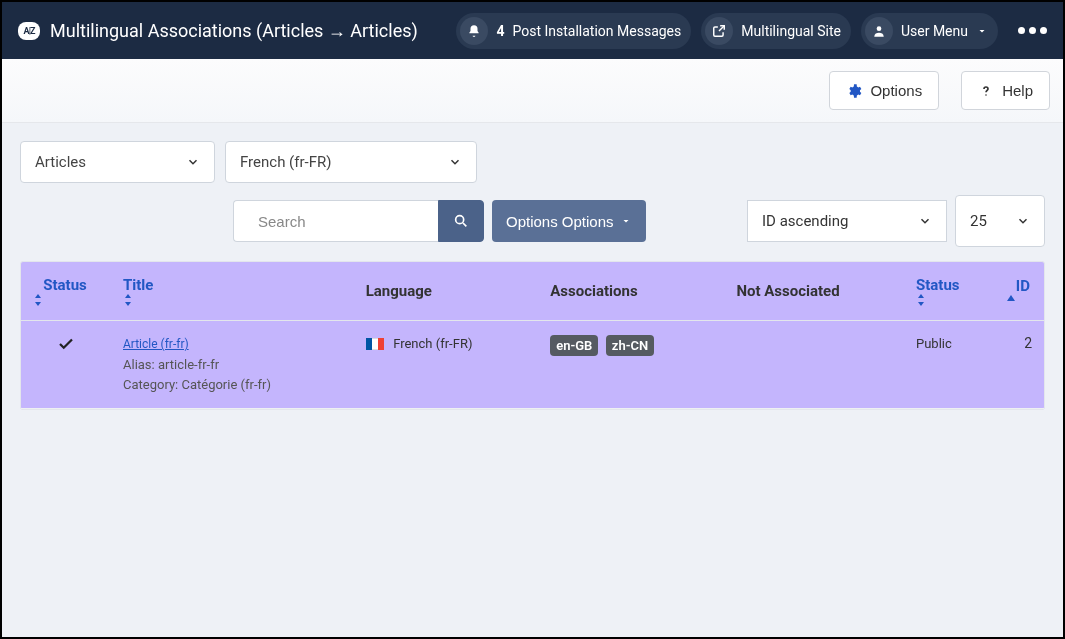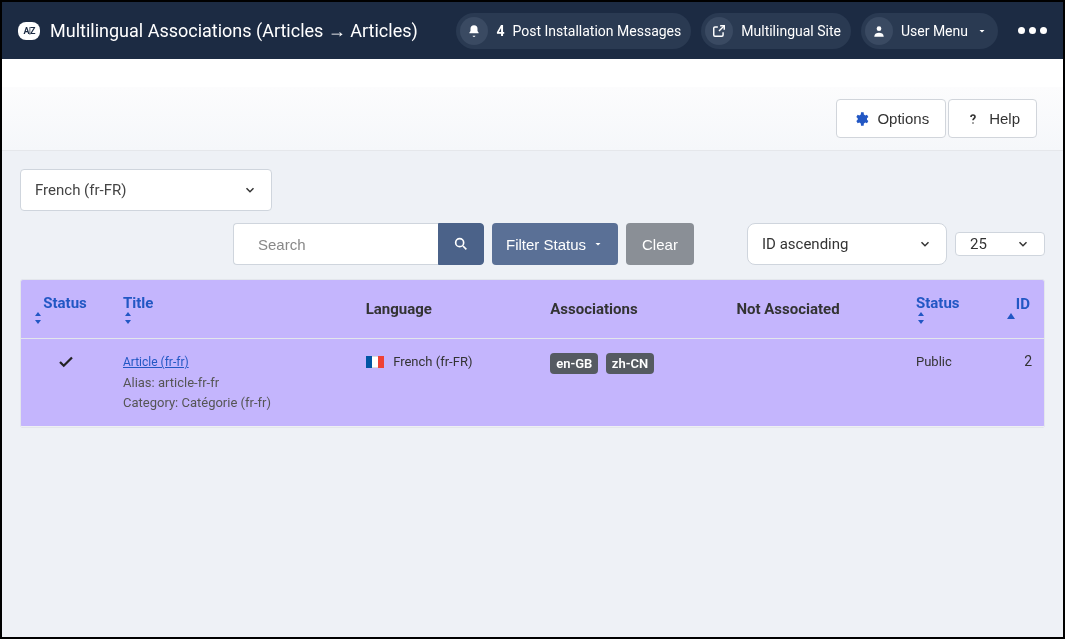--- a/index.html
+++ b/index.html
@@ -44,23 +44,22 @@
   .pill .circle.badge { position: relative; }
   .badge-num {
     font-weight:700; font-size:14px; color:#fff;
   }
   .dots { display:inline-flex; gap:4px; margin-left:10px; cursor:pointer;}
   .dots span { width:7px; height:7px; background:#fff; border-radius:50%; display:inline-block;}
 
   
   .subbar {
     height: 64px; border-bottom: 1px solid #e5e7eb;
-    display:flex; align-items:center; justify-content:flex-end; padding: 0 26px; gap:2px;
+    display:flex; align-items:center; justify-content:flex-end; padding: 0 13px; gap:22px;
     background: linear-gradient(#fcfcfd,#f5f7fa);
-    margin-top: 28px;
   }
   .btn {
     display:inline-flex; align-items:center; gap:8px;
     border:1px solid #d1d5db; background:#fff; border-radius:4px;
     padding: 10px 16px; font-size:15px; color:#333; cursor:pointer;
   }
   .btn svg { flex-shrink:0; }
 
   
   .content { padding: 18px 18px; background: #eef1f6; height: calc(100% - 57px - 64px); }
@@ -92,26 +91,26 @@
   }
   .filter-opts-btn {
     height:42px; background:#5a7096; color:#fff; border:none; border-radius:4px;
     padding:0 14px; font-size:15px; display:inline-flex; align-items:center; gap:6px; cursor:pointer;
   }
   .clear-btn {
     height:42px; background:#8a8f96; color:#fff; border:none; border-radius:4px;
     padding:0 16px; font-size:15px; cursor:pointer;
   }
   .sort-select {
-    height:42px; border:1px solid #cfd5dd; background:#fff; border-radius:8px;
+    height:42px; border:1px solid #cfd5dd; background:#fff; border-radius:0;
     display:inline-flex; align-items:center; padding:0 14px; width:200px; font-size:15px; cursor:pointer;
   }
   .sort-select .chev { margin-left:auto; }
   .limit-select {
-    height:24px; border:1px solid #cfd5dd; background:#fff; border-radius:4px;
+    height:52px; border:1px solid #cfd5dd; background:#fff; border-radius:4px;
     display:inline-flex; align-items:center; padding:0 14px; width:90px; font-size:15px; cursor:pointer;
   }
   .limit-select .chev { margin-left:auto; }
   .grow { flex:1; }
 
   
   .card {
     background:#c4b5fd; border:1px solid #e3e6ec; border-radius:3px;
   }
   table { width:100%; border-collapse: collapse; }
@@ -210,20 +209,28 @@
           <circle cx="12" cy="18" r="1.2" fill="#333" stroke="none"></circle>
         </svg>
     </span>
     <span>Help</span>
   </button>
 </div>
 
 <div class="content">
 
   <div class="filters-row">
+    <div class="select w195">
+      <span>Articles</span>
+      <span class="chev">
+        <svg width="14" height="14" viewBox="0 0 24 24" fill="none" stroke="#333" stroke-width="2.5">
+            <path d="M6 9l6 6 6-6"></path>
+          </svg>
+      </span>
+    </div>
     <div class="select w250">
       <span>French (fr-FR)</span>
       <span class="chev">
         <svg width="14" height="14" viewBox="0 0 24 24" fill="none" stroke="#333" stroke-width="2.5">
             <path d="M6 9l6 6 6-6"></path>
           </svg>
       </span>
     </div>
   </div>
 
@@ -234,29 +241,26 @@
       <button class="search-btn">
         <span class="ico">
           <svg width="16" height="16" viewBox="0 0 24 24" fill="none" stroke="#fff" stroke-width="2.5">
               <circle cx="10" cy="10" r="6"></circle>
               <path d="M20 20l-5-5"></path>
             </svg>
         </span>
       </button>
     </div>
     <button class="filter-opts-btn">
-      <span>Filter Status</span>
+      <span>Options Options</span>
       <span class="ico">
         <svg width="12" height="12" viewBox="0 0 24 24" fill="#fff">
             <path d="M7 10l5 5 5-5z"></path>
           </svg>
       </span>
-    </button>
-    <button class="clear-btn">
-      <span>Clear</span>
     </button>
     <div class="grow"></div>
     <div class="sort-select">
       <span>ID ascending</span>
       <span class="chev">
         <svg width="14" height="14" viewBox="0 0 24 24" fill="none" stroke="#333" stroke-width="2.5">
             <path d="M6 9l6 6 6-6"></path>
           </svg>
       </span>
     </div>

